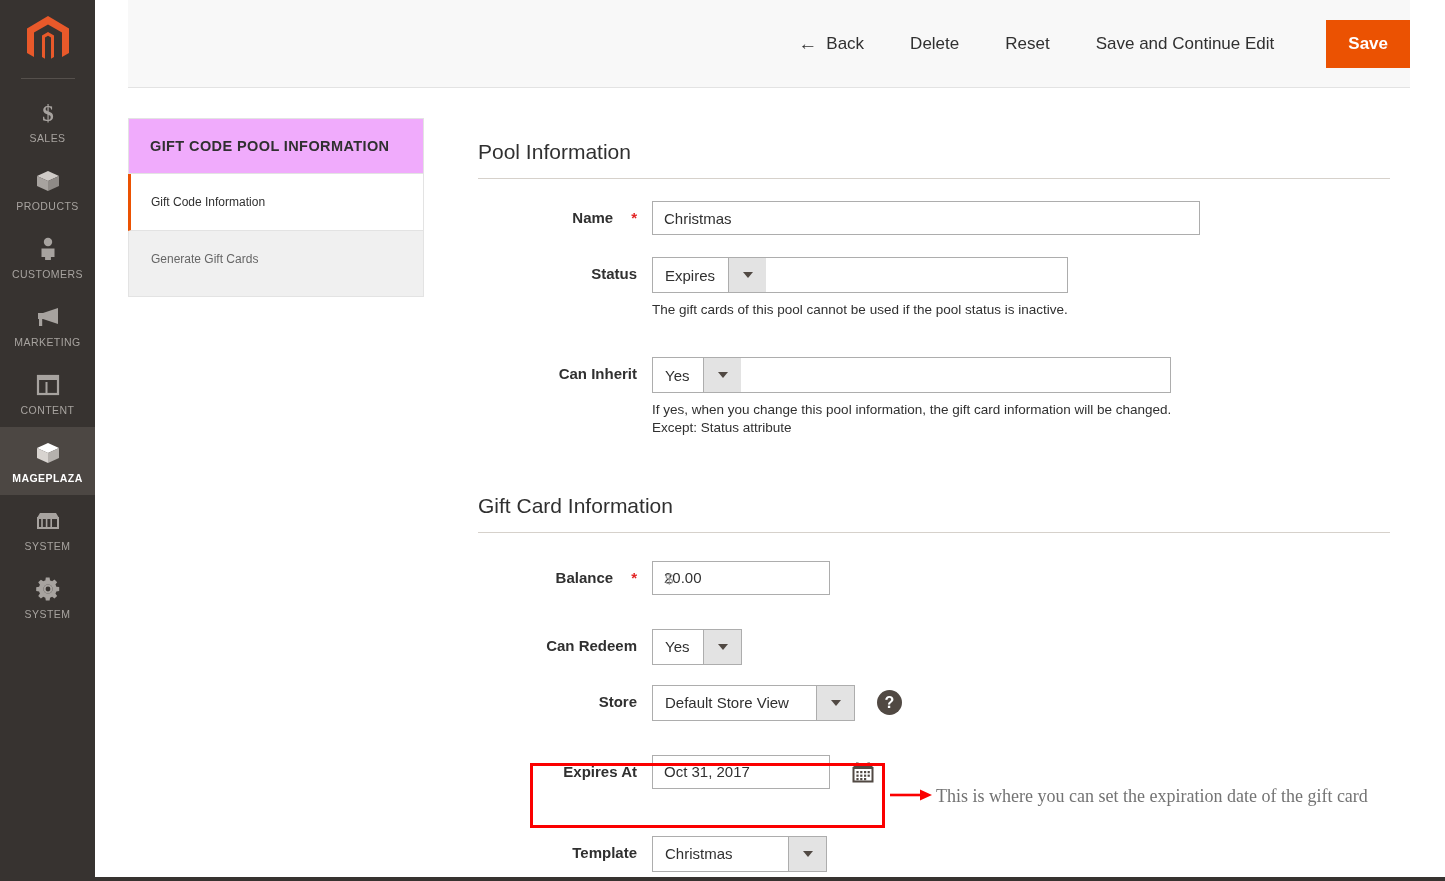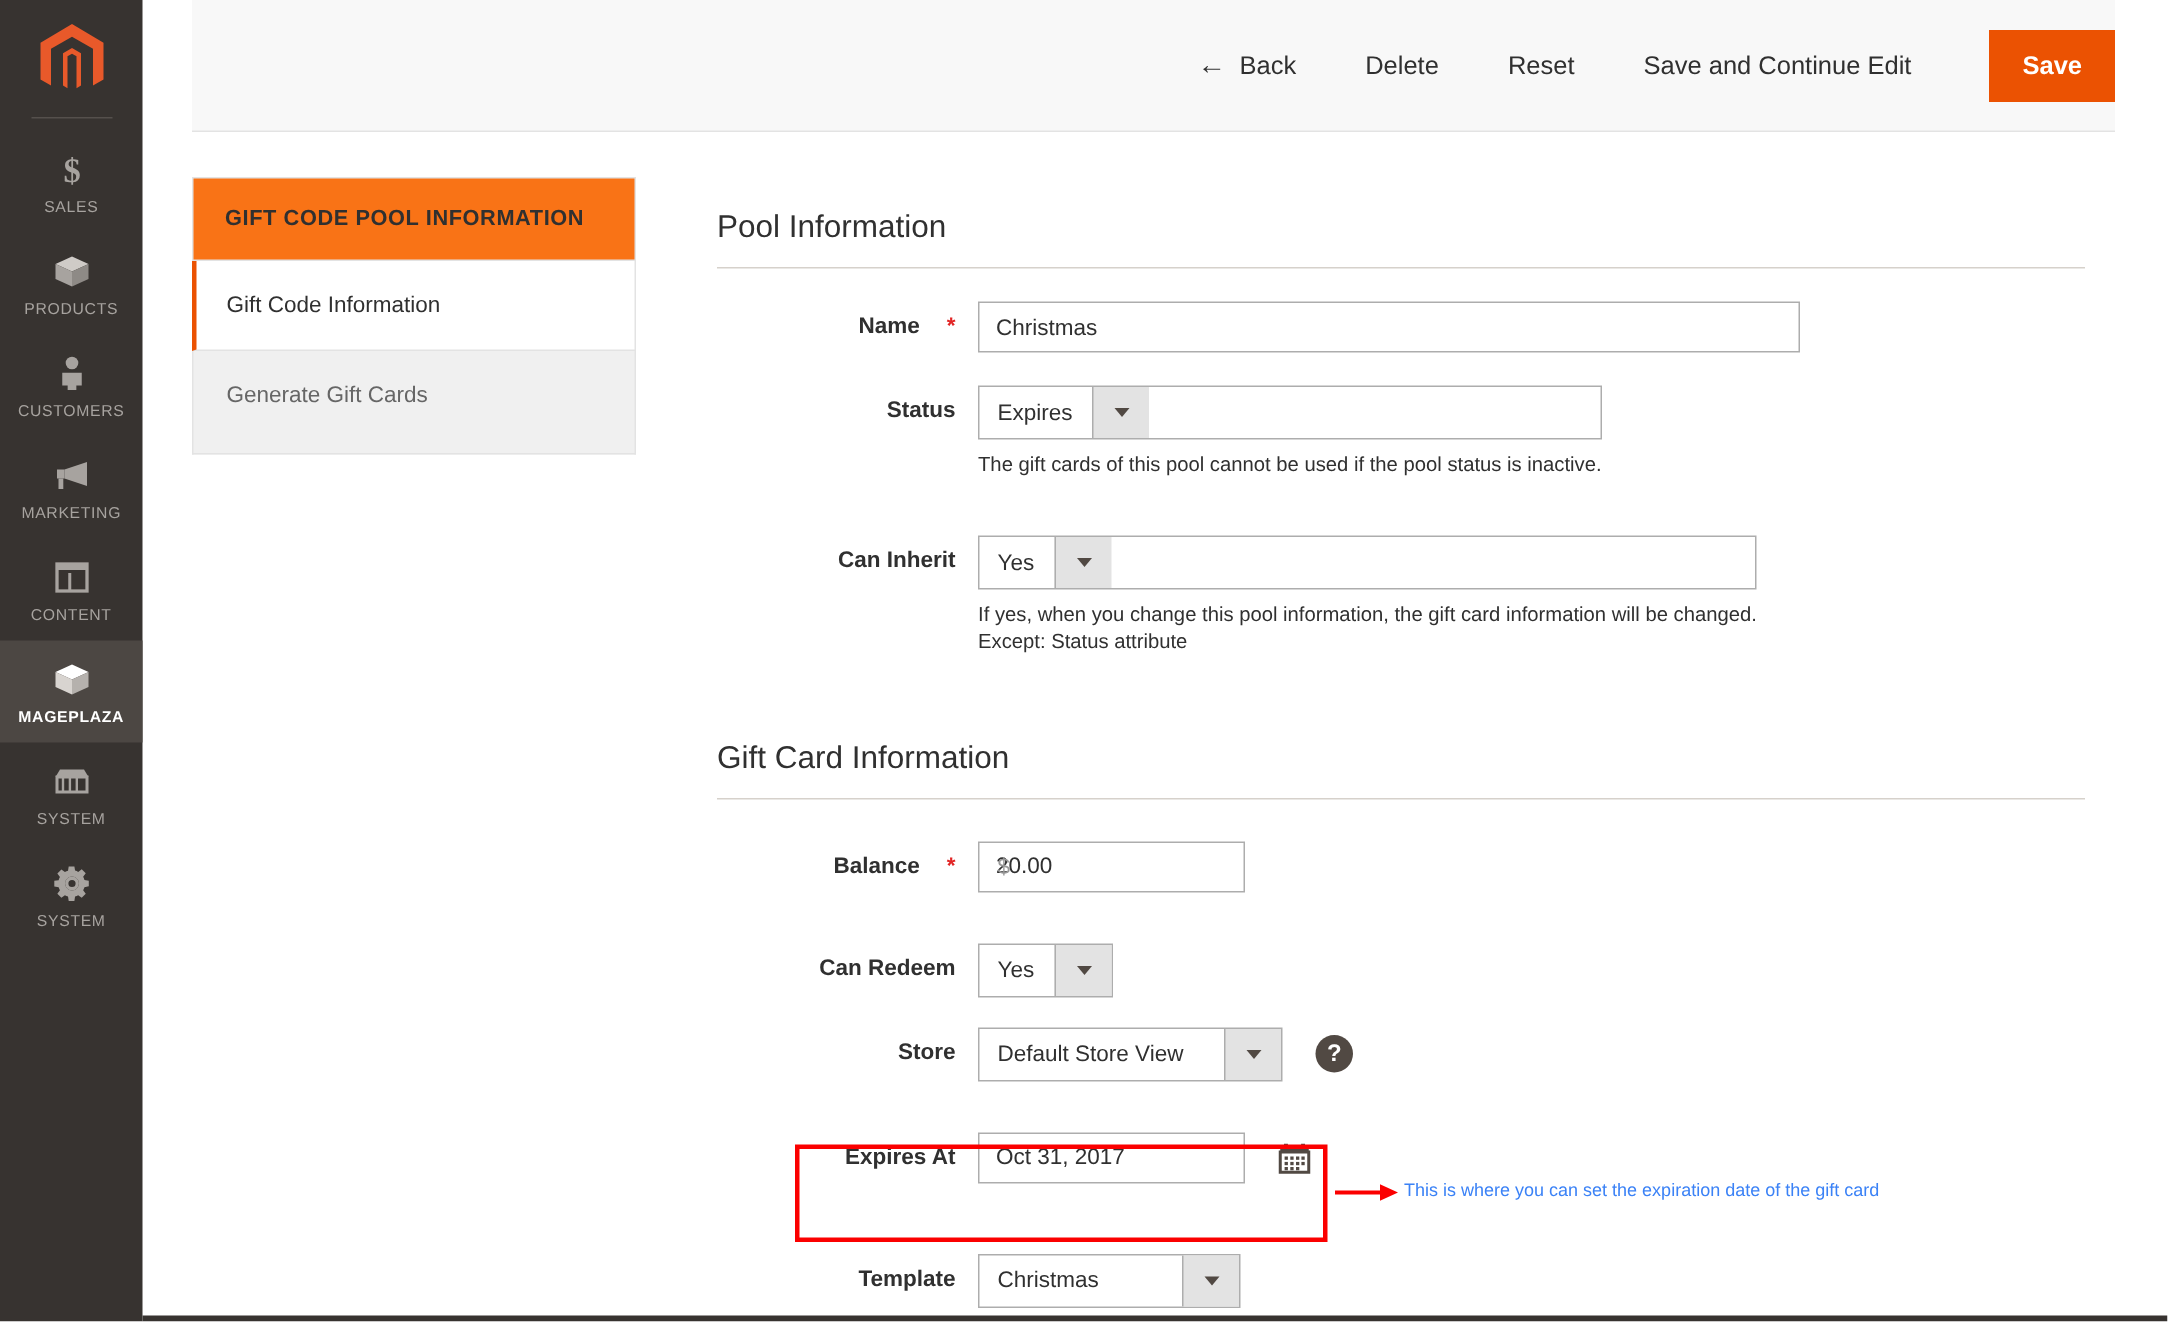--- a/index.html
+++ b/index.html
@@ -60,31 +60,31 @@
     font-size: 17px; font-weight: bold;
     padding: 14px 22px; margin-left: 29px; cursor: pointer;
   }
 
   
   .side-panel {
     position: absolute; left: 128px; top: 118px;
     width: 296px;
   }
   .panel-title {
-    background: #f97316; border: 1px solid #e3e3e3;
+    background: #f0abfc; border: 1px solid #e3e3e3;
     padding: 19px 21px;
     font-size: 14.5px; font-weight: bold; letter-spacing: .4px;
     color: #303030; text-transform: uppercase;
   }
   .panel-item {
     position: relative; background: #f0f0f0;
     border-left: 1px solid #e3e3e3; border-right: 1px solid #e3e3e3;
     border-bottom: 1px solid #e3e3e3;
     padding: 21px 21px 21px 22px;
-    font-size: 15px; color: #666666; cursor: pointer;
+    font-size: 12px; color: #666666; cursor: pointer;
   }
   .panel-item.active {
     background: #ffffff; color: #303030;
     border-left: 3px solid #eb5202;
     padding-left: 20px;
   }
   .panel-item.last { padding-bottom: 30px; }
 
   
   .main {
@@ -165,22 +165,22 @@
     position: absolute; left: 530px; top: 763px;
     width: 355px; height: 65px;
     border: 3px solid #fb0000; pointer-events: none;
   }
   .anno-arrow {
     position: absolute; left: 890px; top: 787px;
     width: 42px; height: 16px; pointer-events: none;
   }
   .anno-text {
     position: absolute; left: 936px; top: 786px;
-    font-size: 12px; color: #3b82f6;
-    font-family: Liberation Sans, sans-serif;
+    font-size: 18px; color: #737373;
+    font-family: Liberation Serif, serif;
     white-space: nowrap; pointer-events: none;
   }
 
   .bottom-bar {
     position: absolute; left: 95px; bottom: 0;
     width: 1350px; height: 4px; background: #373330;
   }
 </style>
 </head>
 <body>

